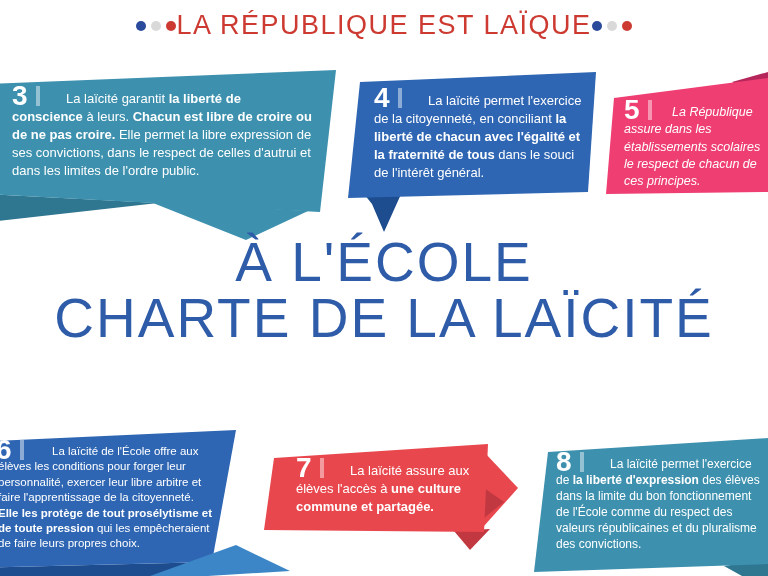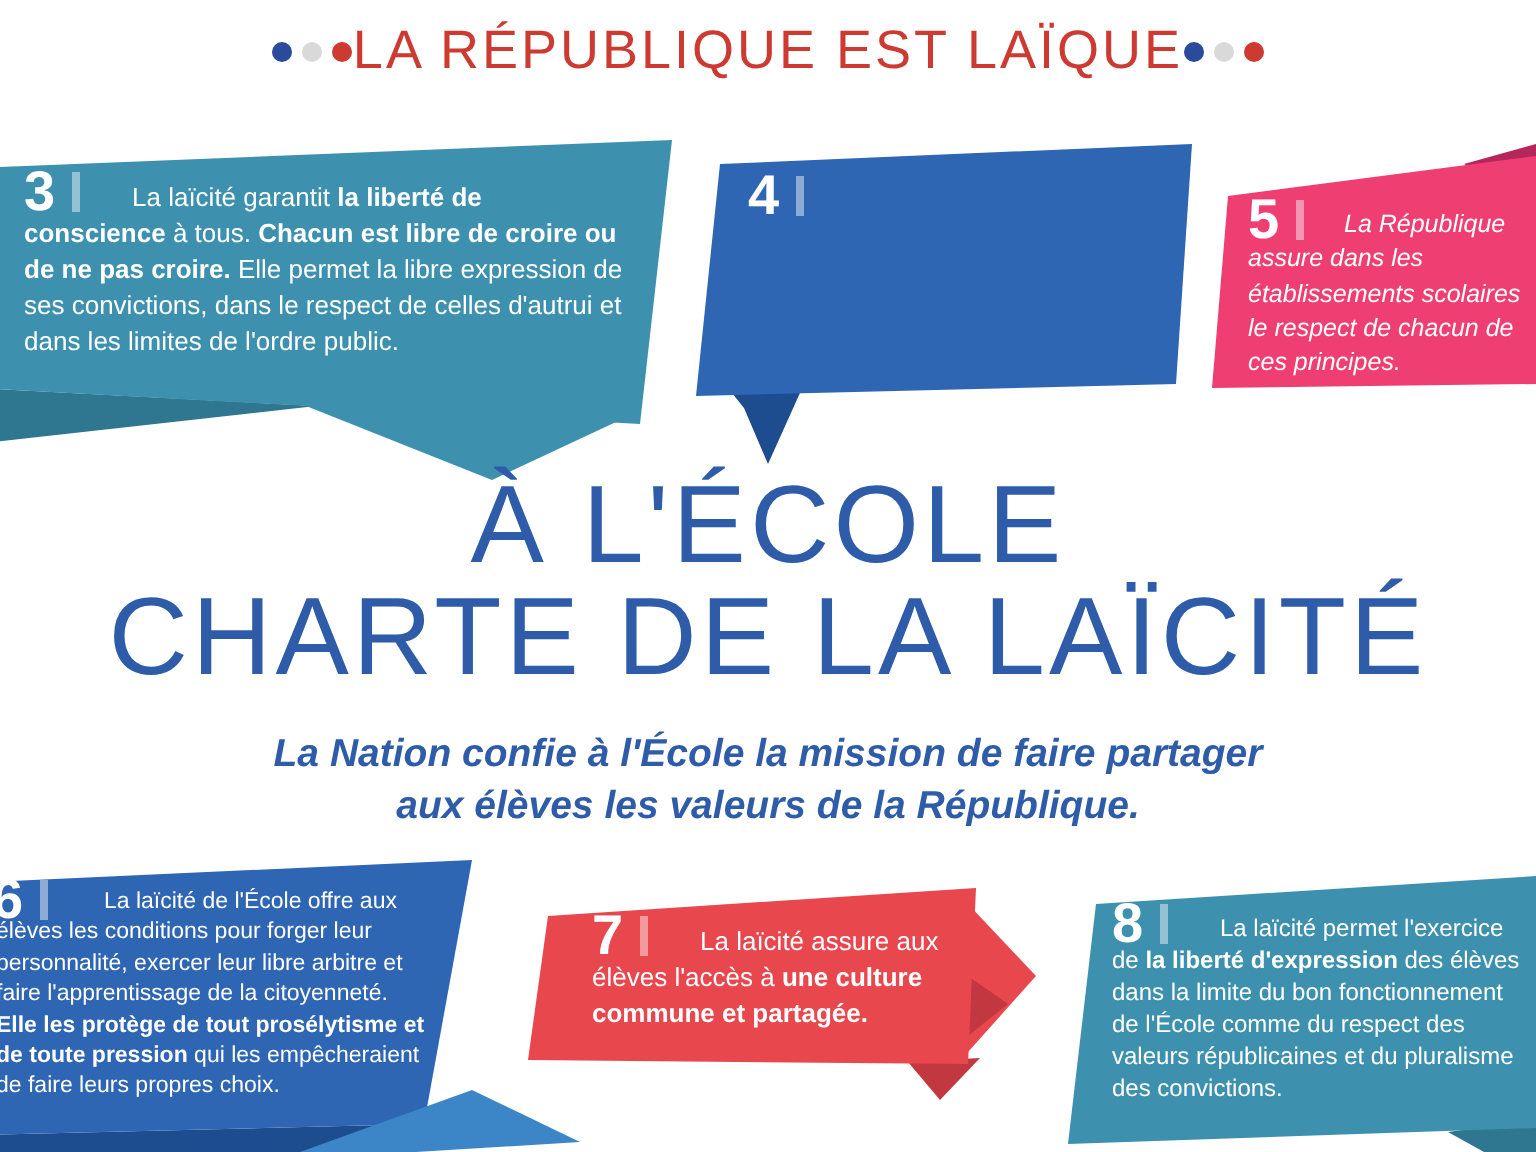--- a/index.html
+++ b/index.html
@@ -104,56 +104,53 @@
 
   <section class="bubble b3">
     <div class="shape fold"></div>
     <div class="shape tail"></div>
     <div class="shape body"></div>
     <div class="content">
       <span class="numwrap">
           <span class="num">3</span>
           <span class="numbar"></span>
         </span>
-      <span class="btext"><span>La laïcité garantit </span><span class="strong">la liberté de conscience</span><span> à tous. </span><span class="strong">Chacun est libre de croire ou de ne pas croire.</span><span> Elle permet la libre expression de ses convictions, dans le respect de celles d'autrui et dans les limites de l'ordre public.</span></span>
+      <span class="btext"><span>La laïcité garantit </span><span class="strong">la liberté de conscience</span><span> à leurs. </span><span class="strong">Chacun est libre de croire ou de ne pas croire.</span><span> Elle permet la libre expression de ses convictions, dans le respect de celles d'autrui et dans les limites de l'ordre public.</span></span>
     </div>
   </section>
 
   <section class="bubble b4">
     <div class="shape tail"></div>
     <div class="shape body"></div>
     <div class="content">
       <span class="numwrap">
           <span class="num">4</span>
           <span class="numbar"></span>
         </span>
+      <span class="btext"><span>La laïcité permet l'exercice de la citoyenneté, en conciliant </span><span class="strong">la liberté de chacun avec l'égalité et la fraternité de tous</span><span> dans le souci de l'intérêt général.</span></span>
     </div>
   </section>
 
   <section class="bubble b5">
     <div class="shape fold"></div>
     <div class="shape body"></div>
     <div class="content">
       <span class="numwrap">
           <span class="num">5</span>
           <span class="numbar"></span>
         </span>
       <span class="btext"><span>La République assure dans les établissements scolaires le respect de chacun de ces principes.</span></span>
     </div>
   </section>
 
   <div class="title-block">
     <div class="title-line">À L'ÉCOLE</div>
     <div class="title-line">CHARTE DE LA LAÏCITÉ</div>
   </div>
 
-  <div class="subtitle-block">
-    <div>La Nation confie à l'École la mission de faire partager</div>
-    <div>aux élèves les valeurs de la République.</div>
-  </div>
 
   <section class="bubble b6">
     <div class="shape fold"></div>
     <div class="shape body"></div>
     <div class="content">
       <span class="numwrap">
           <span class="num">6</span>
           <span class="numbar"></span>
         </span>
       <span class="btext"><span>La laïcité de l'École offre aux élèves les conditions pour forger leur personnalité, exercer leur libre arbitre et faire l'apprentissage de la citoyenneté. </span><span class="strong">Elle les protège de tout prosélytisme et de toute pression</span><span> qui les empêcheraient de faire leurs propres choix.</span></span>

